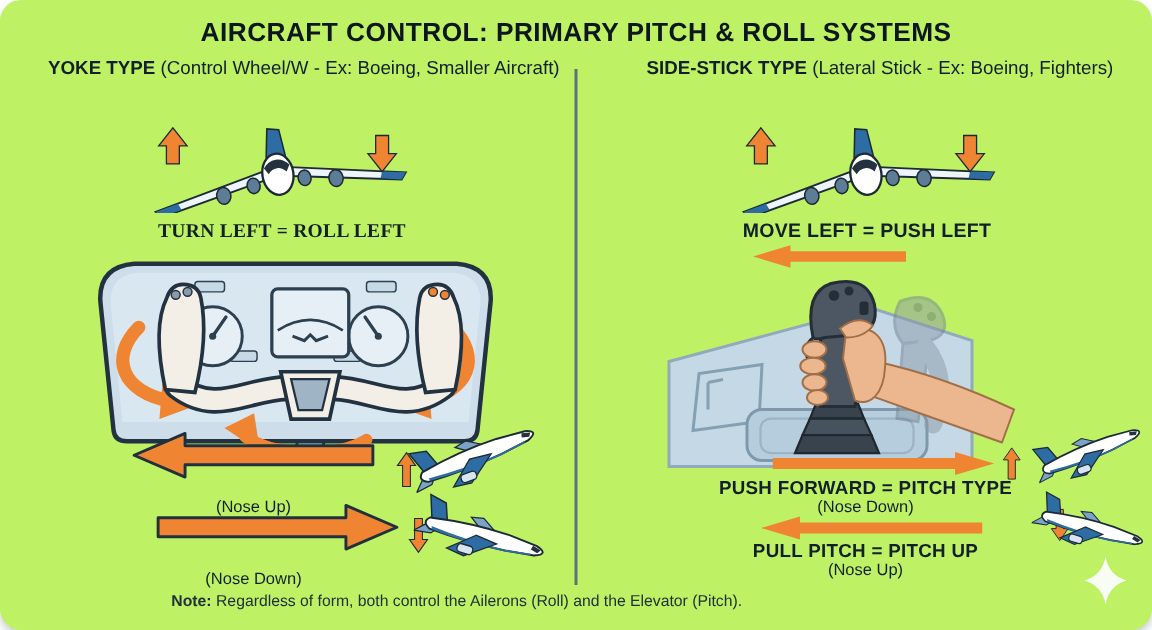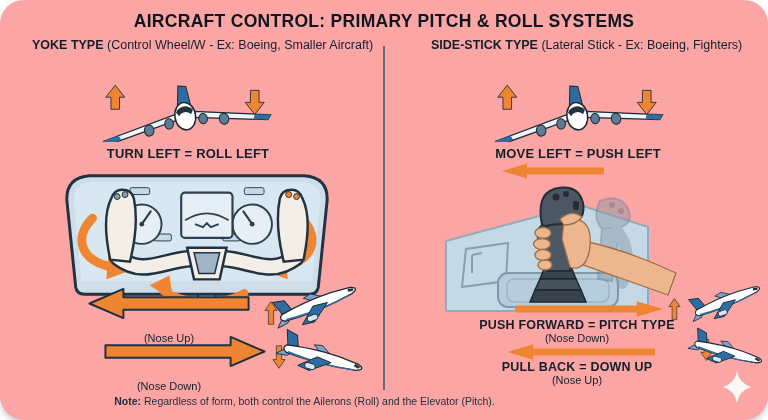--- a/index.html
+++ b/index.html
@@ -1,17 +1,17 @@
 <!DOCTYPE html>
 <html><head>
 <meta charset="utf-8">
 <style>
   html,body{margin:0;padding:0;background:#ffffff;}
   .stage{position:relative;width:768px;height:420px;font-family:"Liberation Sans",sans-serif;color:#13202c;overflow:hidden;}
-  .card{position:absolute;inset:0;background:#fca5a5;border-radius:24px;box-shadow:0 3px 6px rgba(40,60,75,.25);overflow:hidden;}
+  .card{position:absolute;inset:0;background:#bef264;border-radius:14px;box-shadow:0 3px 6px rgba(40,60,75,.25);overflow:hidden;}
   .abs{position:absolute;}
   .title{top:11px;left:0;width:768px;text-align:center;font-size:17.5px;font-weight:800;letter-spacing:.3px;color:#0e171f;}
   .colhead{top:38px;font-size:12.5px;white-space:nowrap;}
   .colhead b{font-weight:700;}
   .roll-label{font-size:13px;font-weight:800;text-align:center;letter-spacing:.2px;}
   .row-label{font-size:12.5px;font-weight:800;text-align:center;letter-spacing:.2px;}
   .row-sub{font-size:11px;font-weight:400;text-align:center;}
   .note{top:395px;left:0;width:609px;text-align:center;font-size:10.5px;color:#22303a;}
   .note b{font-weight:700;}
   .divider{left:383px;top:46px;width:2px;height:344px;background:#5c707f;}
@@ -49,21 +49,21 @@
           <ellipse cx="130" cy="48" rx="5" ry="6" fill="#5d7c96" stroke="#1d2a35" stroke-width="1.2"></ellipse>
           <ellipse cx="154" cy="52" rx="5.5" ry="6.5" fill="#5d7c96" stroke="#1d2a35" stroke-width="1.2"></ellipse>
           <polygon points="103,28 107,6 116,8 118,30" fill="#2e6da3" stroke="#1d2a35" stroke-width="1.2"></polygon>
           <ellipse cx="110" cy="42" rx="12" ry="16" fill="#ffffff" stroke="#1d2a35" stroke-width="1.8"></ellipse>
           <path d="M100,36 A12,12 0 0 1 120,36 L117,41 A8.5,8.5 0 0 0 103,41 Z" fill="#24323e"></path>
         </g>
         <polygon points="24,34 24,20 18,20 29,6 40,20 34,20 34,34" fill="#ef8532" stroke="#1d2a35" stroke-width="1"></polygon>
         <polygon points="186,12 186,26 180,26 191,40 202,26 196,26 196,12" fill="#ef8532" stroke="#1d2a35" stroke-width="1"></polygon>
       </svg>
     </div>
-    <div class="abs roll-label" style="left:60px;top:146px;width:256px;">TURN LEFT = ROLL LEFT</div>
+    <div class="abs roll-label" style="left:60px;top:146px;width:256px;font-family:Liberation Serif, serif;">TURN LEFT = ROLL LEFT</div>
 
     <div class="abs" style="left:58px;top:165px;width:278px;height:140px;">
       <svg viewBox="0 0 280 142">
         <rect x="141" y="108" width="18" height="32" fill="#bdd2e0" stroke="#223240" stroke-width="2"></rect>
         <path d="M17,124 L8,36 Q7,13 31,11 L249,11 Q273,13 272,36 L263,124 Q262,131 254,131 L26,131 Q18,131 17,124 Z" fill="#cdddea" stroke="#223240" stroke-width="3"></path>
         <path d="M23,118 L15,38 Q14,19 33,17 L247,17 Q266,19 265,38 L257,118 Z" fill="#d9e7f1"></path>
         <rect x="72" y="23" width="20" height="7" rx="2" fill="#c6d9e6" stroke="#2c4050"></rect>
         <rect x="188" y="23" width="20" height="7" rx="2" fill="#c6d9e6" stroke="#2c4050"></rect>
         <rect x="96" y="70" width="18" height="7" rx="2" fill="#c6d9e6" stroke="#2c4050"></rect>
         <rect x="166" y="70" width="18" height="7" rx="2" fill="#c6d9e6" stroke="#2c4050"></rect>
@@ -225,21 +225,21 @@
         <polygon points="50,25 30,42 45,44 68,27" fill="#2e6da3" stroke="#1d2a35" stroke-width="1.1"></polygon>
         <rect x="38" y="35" width="13" height="7" rx="3" fill="#d7e5f0" stroke="#1d2a35" stroke-width="1.1"></rect>
       </svg>
     </div>
 
     <div class="abs" style="left:504px;top:343px;width:154px;height:18px;">
       <svg class="flip" viewBox="0 0 170 20">
           <polygon points="167,10 138,1.5 138,6 3,6 3,14 138,14 138,18.5" fill="#ef8532"></polygon>
         </svg>
     </div>
-    <div class="abs row-label" style="left:468px;top:360px;width:218px;">PULL BACK = DOWN UP</div>
+    <div class="abs row-label" style="left:468px;top:360px;width:218px;">PULL PITCH = PITCH UP</div>
     <div class="abs row-sub" style="left:468px;top:374px;width:218px;">(Nose Up)</div>
     <div class="abs" style="left:700px;top:338px;width:13px;height:24px;">
       <svg viewBox="0 0 16 30">
           <polygon points="8,28 1,18 5,18 5,2 11,2 11,18 15,18" fill="#ef8532" stroke="#1d2a35" stroke-width="0.8"></polygon>
         </svg>
     </div>
     <div class="abs rot-desc" style="left:688px;top:332px;width:84px;height:44px;">
       <svg viewBox="0 0 120 52">
         <polygon points="56,22 42,12 52,10 68,20" fill="#7aa3c6" stroke="#1d2a35" stroke-width="1"></polygon>
         <polygon points="10,26 0,36 14,34 20,27" fill="#7aa3c6" stroke="#1d2a35" stroke-width="1"></polygon>

